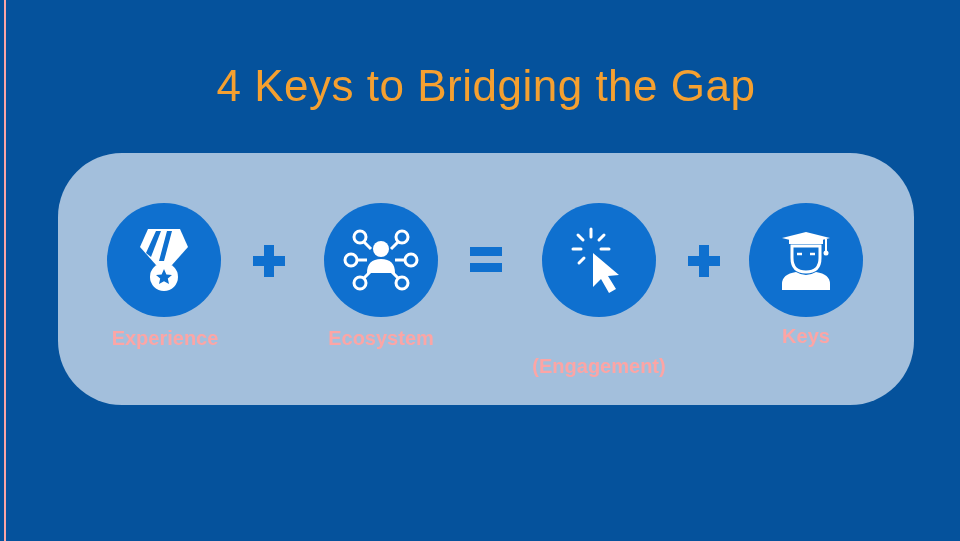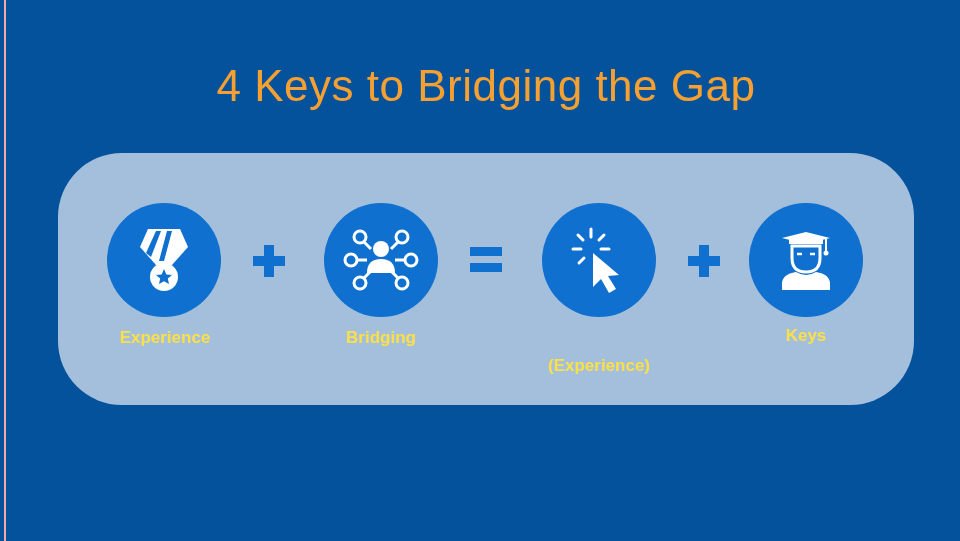--- a/index.html
+++ b/index.html
@@ -36,23 +36,23 @@
       background: #0f70cf;
       display: flex; align-items: center; justify-content: center;
     }
     .circle svg { display: block; }
     .op {
       position: absolute;
       color: #0f70cf;
     }
     .label {
       position: absolute;
-      color: #fde047;
+      color: #fca5a5;
       font-weight: bold;
-      font-size: 17px;
+      font-size: 20px;
       text-align: center;
       line-height: 30px;
       width: 200px;
     }
   </style>
 </head>
 <body>
 
 <div class="slide">
 
@@ -93,21 +93,21 @@
         <line x1="55" y1="17" x2="48" y2="24"></line>
         <line x1="14" y1="35" x2="24" y2="35"></line>
         <line x1="62" y1="35" x2="52" y2="35"></line>
         <line x1="21" y1="53" x2="28" y2="46"></line>
         <line x1="55" y1="53" x2="48" y2="46"></line>
       </g>
       <circle cx="38" cy="24" r="8" fill="#ffffff"></circle>
       <path d="M24,48 Q24,34 38,34 Q52,34 52,48 Z" fill="#ffffff"></path>
     </svg>
   </div>
-  <div class="label" style="left:275px; top:323px;">Bridging</div>
+  <div class="label" style="left:275px; top:323px;">Ecosystem</div>
 
   <div class="op" style="left:462px; top:245px;">
     <svg width="36" height="30" viewBox="0 0 36 30">
       <rect x="2" y="2" width="32" height="9" fill="#0f70cf"></rect>
       <rect x="2" y="18" width="32" height="9" fill="#0f70cf"></rect>
     </svg>
   </div>
 
   <div class="circle" style="left:536px; top:203px;">
     <svg width="60" height="70" viewBox="0 0 60 70">
@@ -115,21 +115,21 @@
         <line x1="22" y1="4" x2="22" y2="12"></line>
         <line x1="9" y1="10" x2="14" y2="15"></line>
         <line x1="35" y1="10" x2="30" y2="15"></line>
         <line x1="4" y1="24" x2="12" y2="24"></line>
         <line x1="32" y1="24" x2="40" y2="24"></line>
         <line x1="10" y1="38" x2="15" y2="33"></line>
       </g>
       <polygon points="24,28 24,62 32,54 40,68 47,64 39,51 50,50" fill="#ffffff"></polygon>
     </svg>
   </div>
-  <div class="label" style="left:493px; top:351px;">(Experience)</div>
+  <div class="label" style="left:493px; top:351px;">(Engagement)</div>
 
   <div class="op" style="left:680px; top:243px;">
     <svg width="36" height="36" viewBox="0 0 36 36">
       <rect x="13" y="2" width="10" height="32" fill="#0f70cf"></rect>
       <rect x="2" y="13" width="32" height="10" fill="#0f70cf"></rect>
     </svg>
   </div>
 
   <div class="circle" style="left:743px; top:203px;">
     <svg width="60" height="64" viewBox="0 0 60 64">

